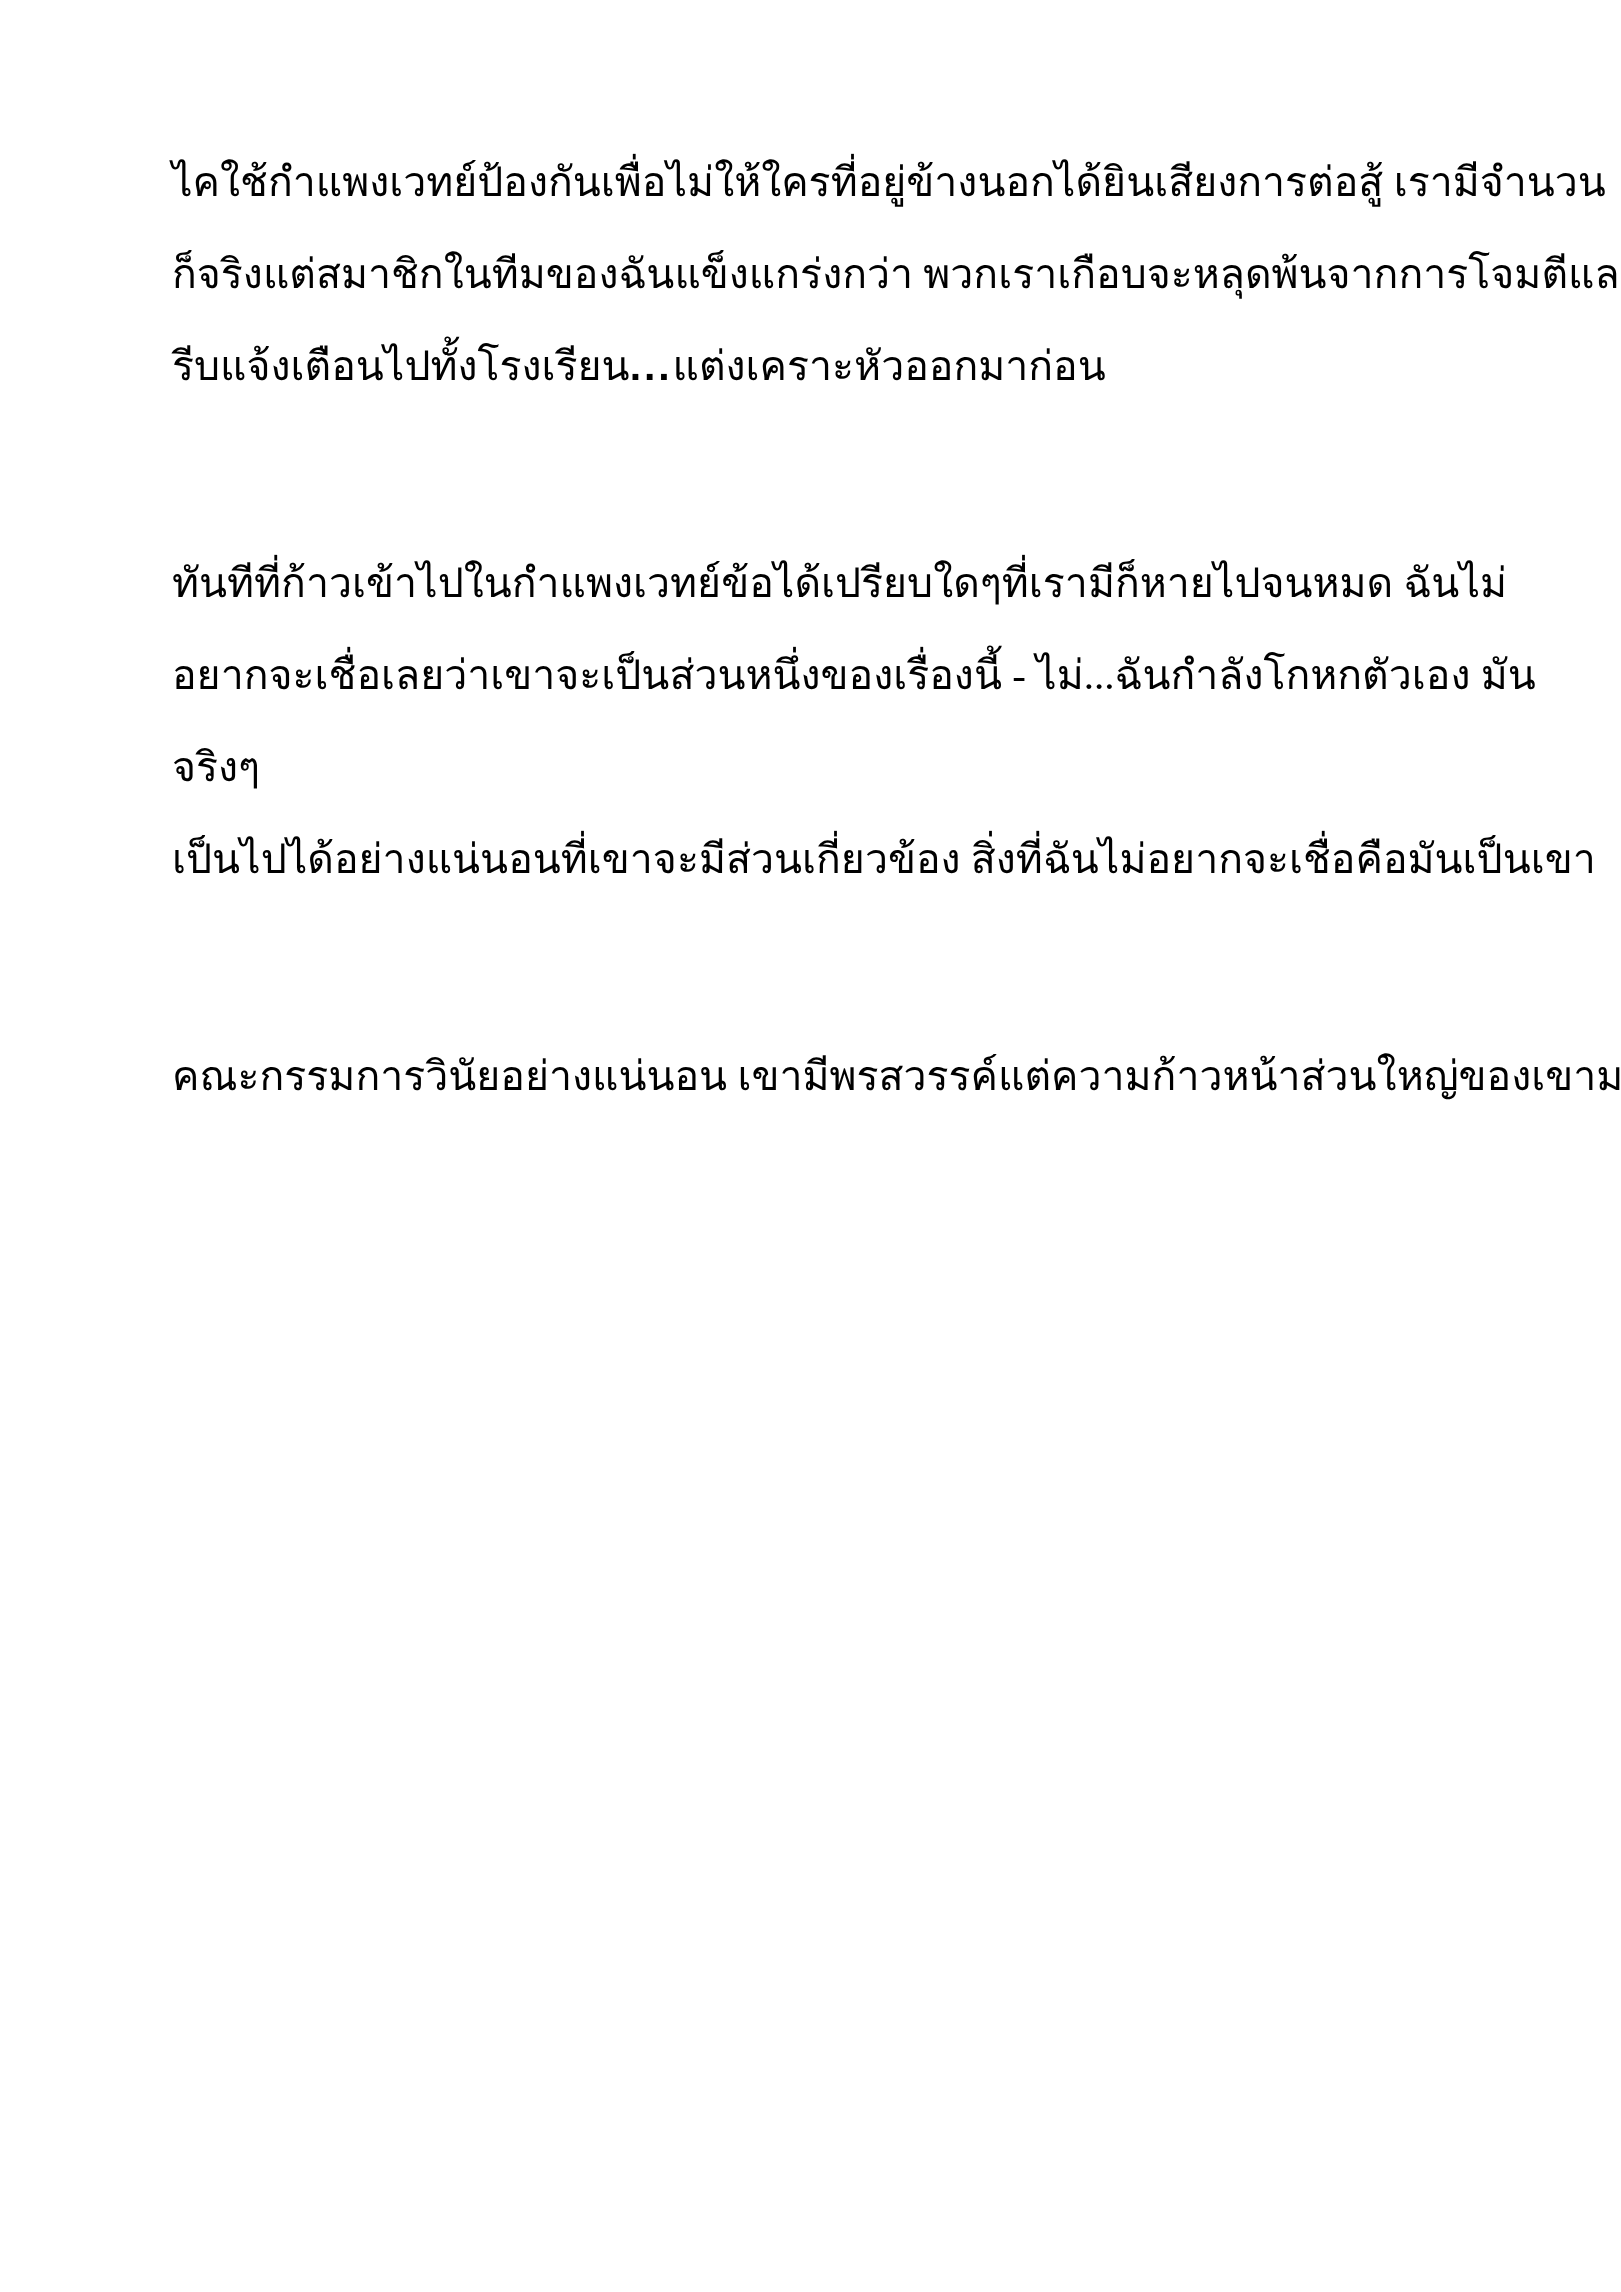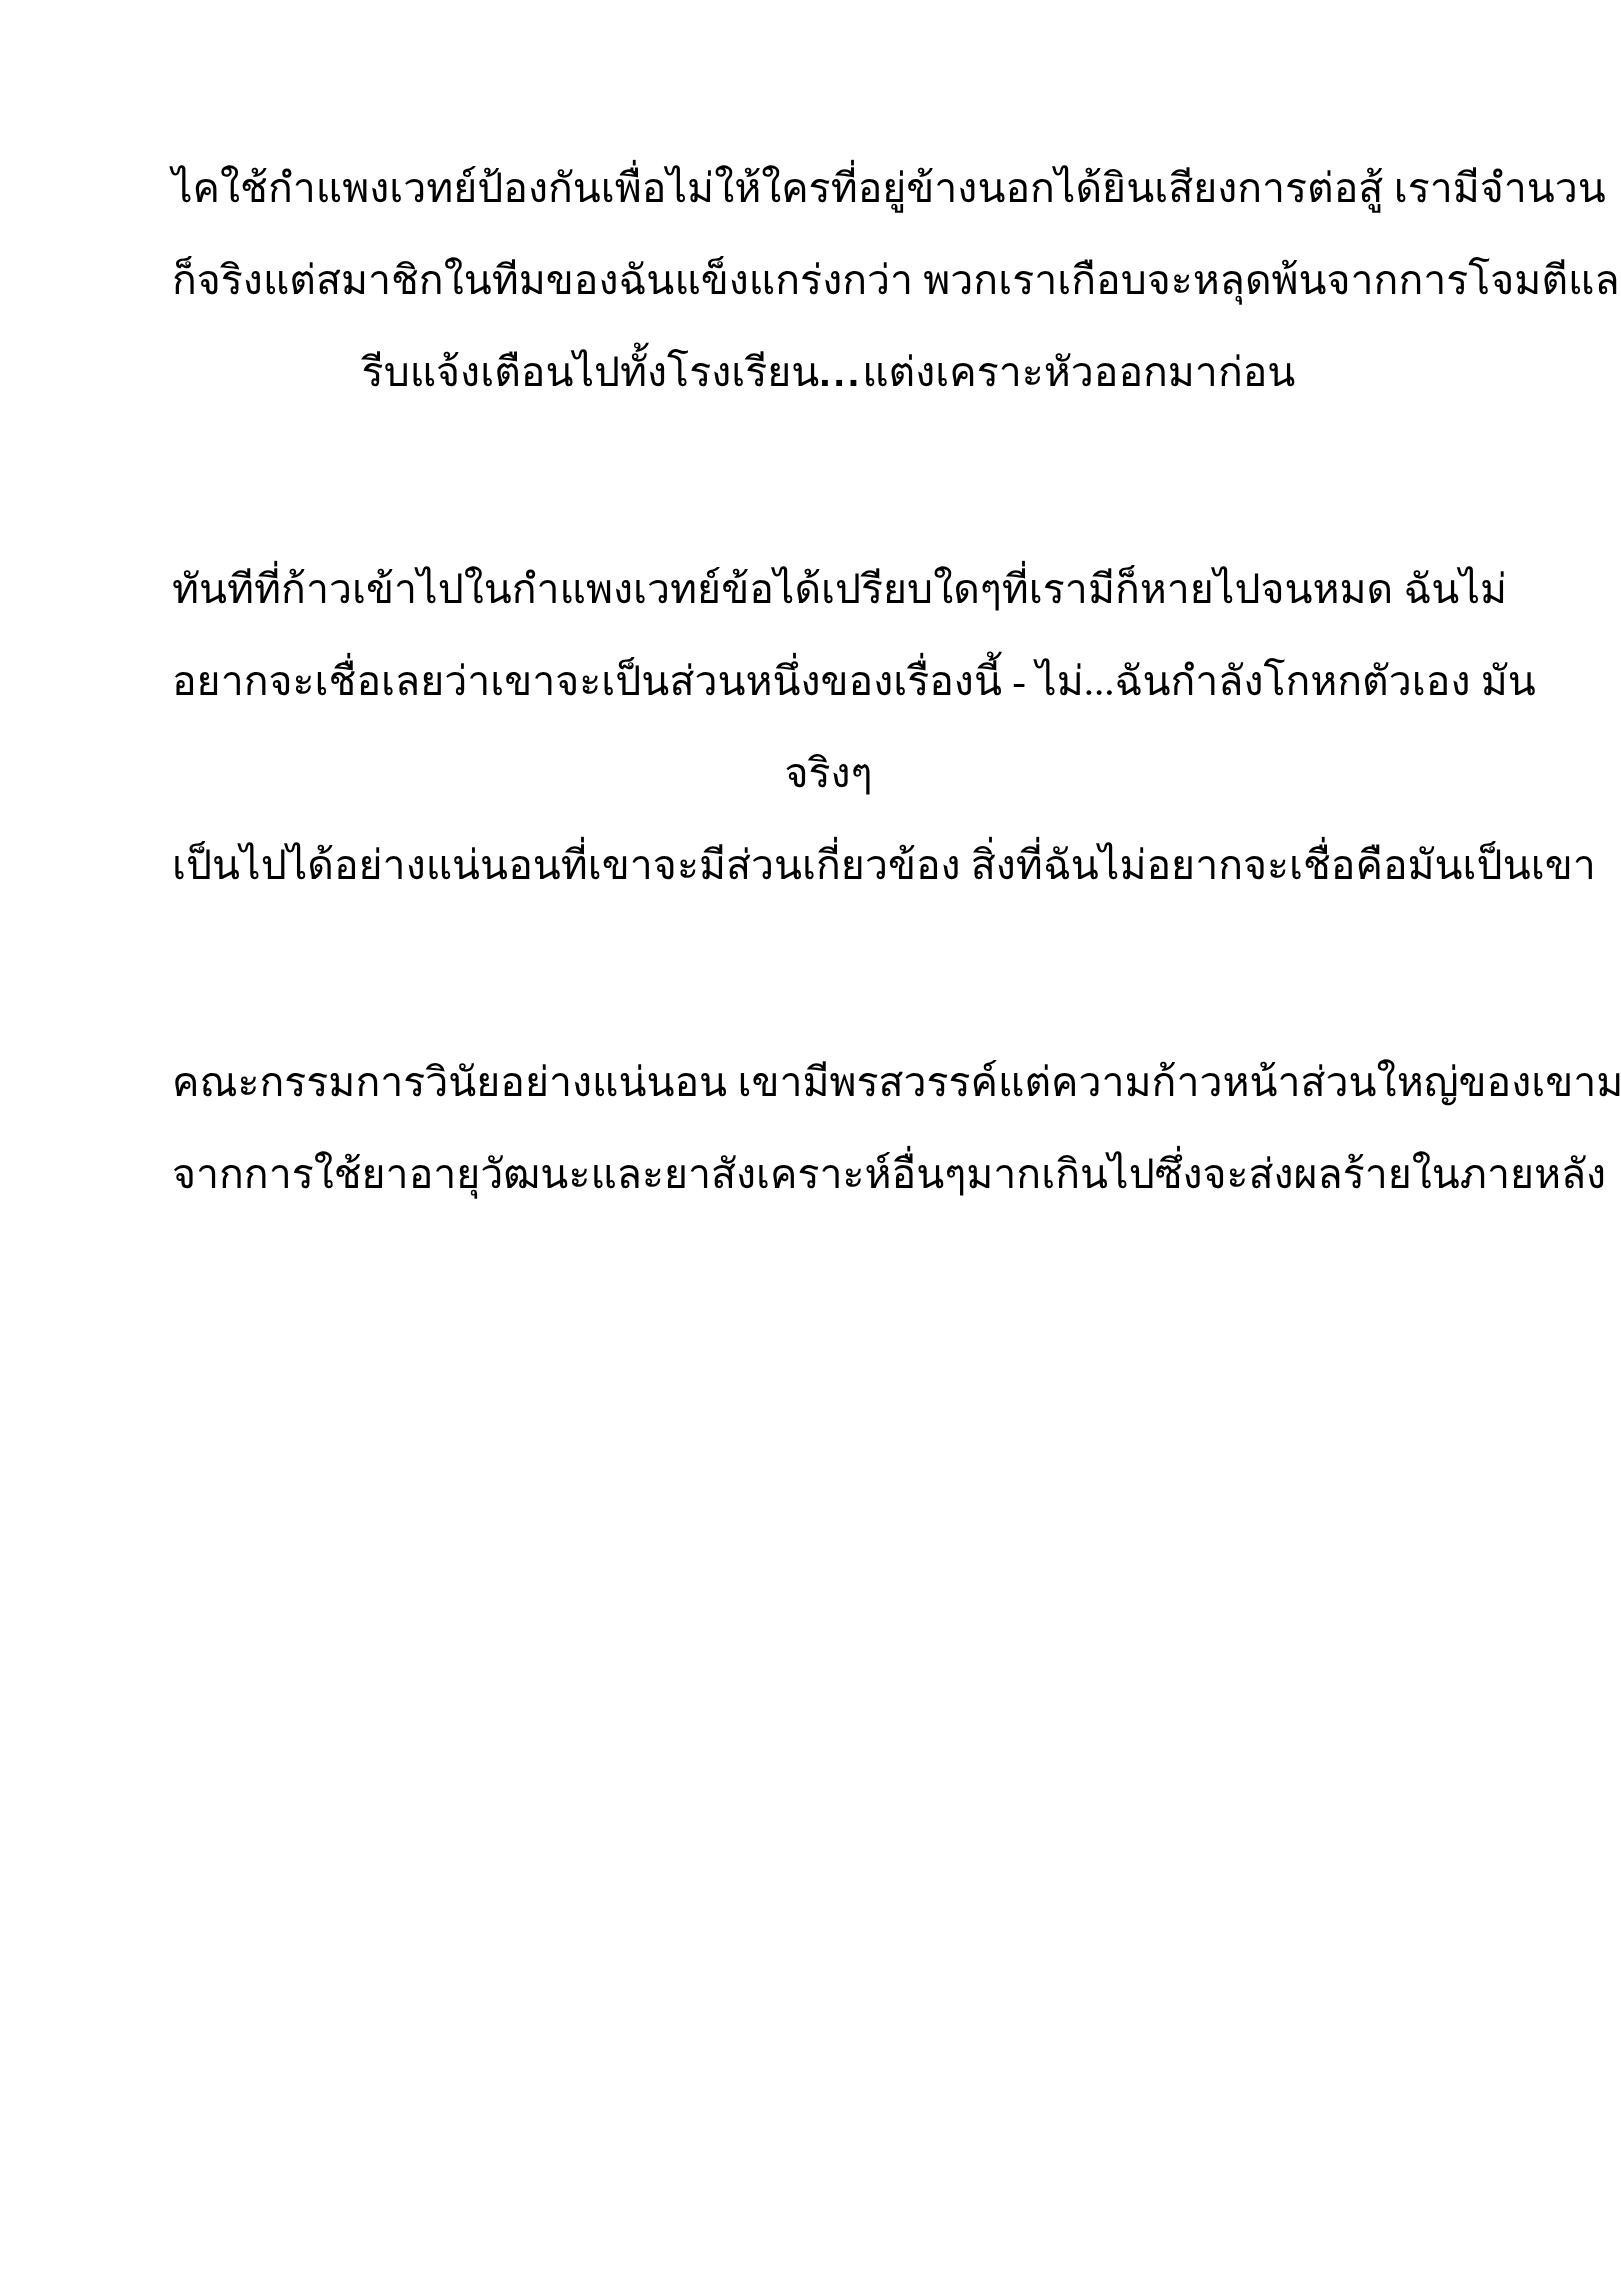--- a/index.html
+++ b/index.html
@@ -12,23 +12,22 @@
     width: 1621px;
     height: 2293px;
     background: #ffffff;
     overflow: hidden;
     font-family: "Liberation Serif", "DejaVu Serif", serif;
     color: #000000;
   }
   .content {
     position: absolute;
     left: 172px;
-    top: 142px;
+    top: 136px;
     width: 1313px;
-    text-align: center;
   }
   .paragraph {
     margin: 0 0 125px 0;
   }
   .line {
     font-size: 41px;
     line-height: 92px;
     height: 92px;
     white-space: nowrap;
     color: #000000;
@@ -53,18 +52,17 @@
 
     <div class="paragraph">
       <div class="line">ทันทีที่ก้าวเข้าไปในกำแพงเวทย์ข้อได้เปรียบใดๆที่เรามีก็หายไปจนหมด ฉันไม่</div>
       <div class="line">อยากจะเชื่อเลยว่าเขาจะเป็นส่วนหนึ่งของเรื่องนี้ - ไม่...ฉันกำลังโกหกตัวเอง มัน</div>
       <div class="line">จริงๆ</div>
       <div class="line">เป็นไปได้อย่างแน่นอนที่เขาจะมีส่วนเกี่ยวข้อง สิ่งที่ฉันไม่อยากจะเชื่อคือมันเป็นเขา</div>
     </div>
 
     <div class="paragraph">
       <div class="line">คณะกรรมการวินัยอย่างแน่นอน เขามีพรสวรรค์แต่ความก้าวหน้าส่วนใหญ่ของเขามา</div>
-      <div class="line">จากการใช้ยาอายุวัฒนะและยาสังเคราะห์อื่นๆมากเกินไปซึ่งจะส่งผลร้ายในภายหลัง</div>
     </div>
 
   </div>
 </div>
 
 
 </body></html>

